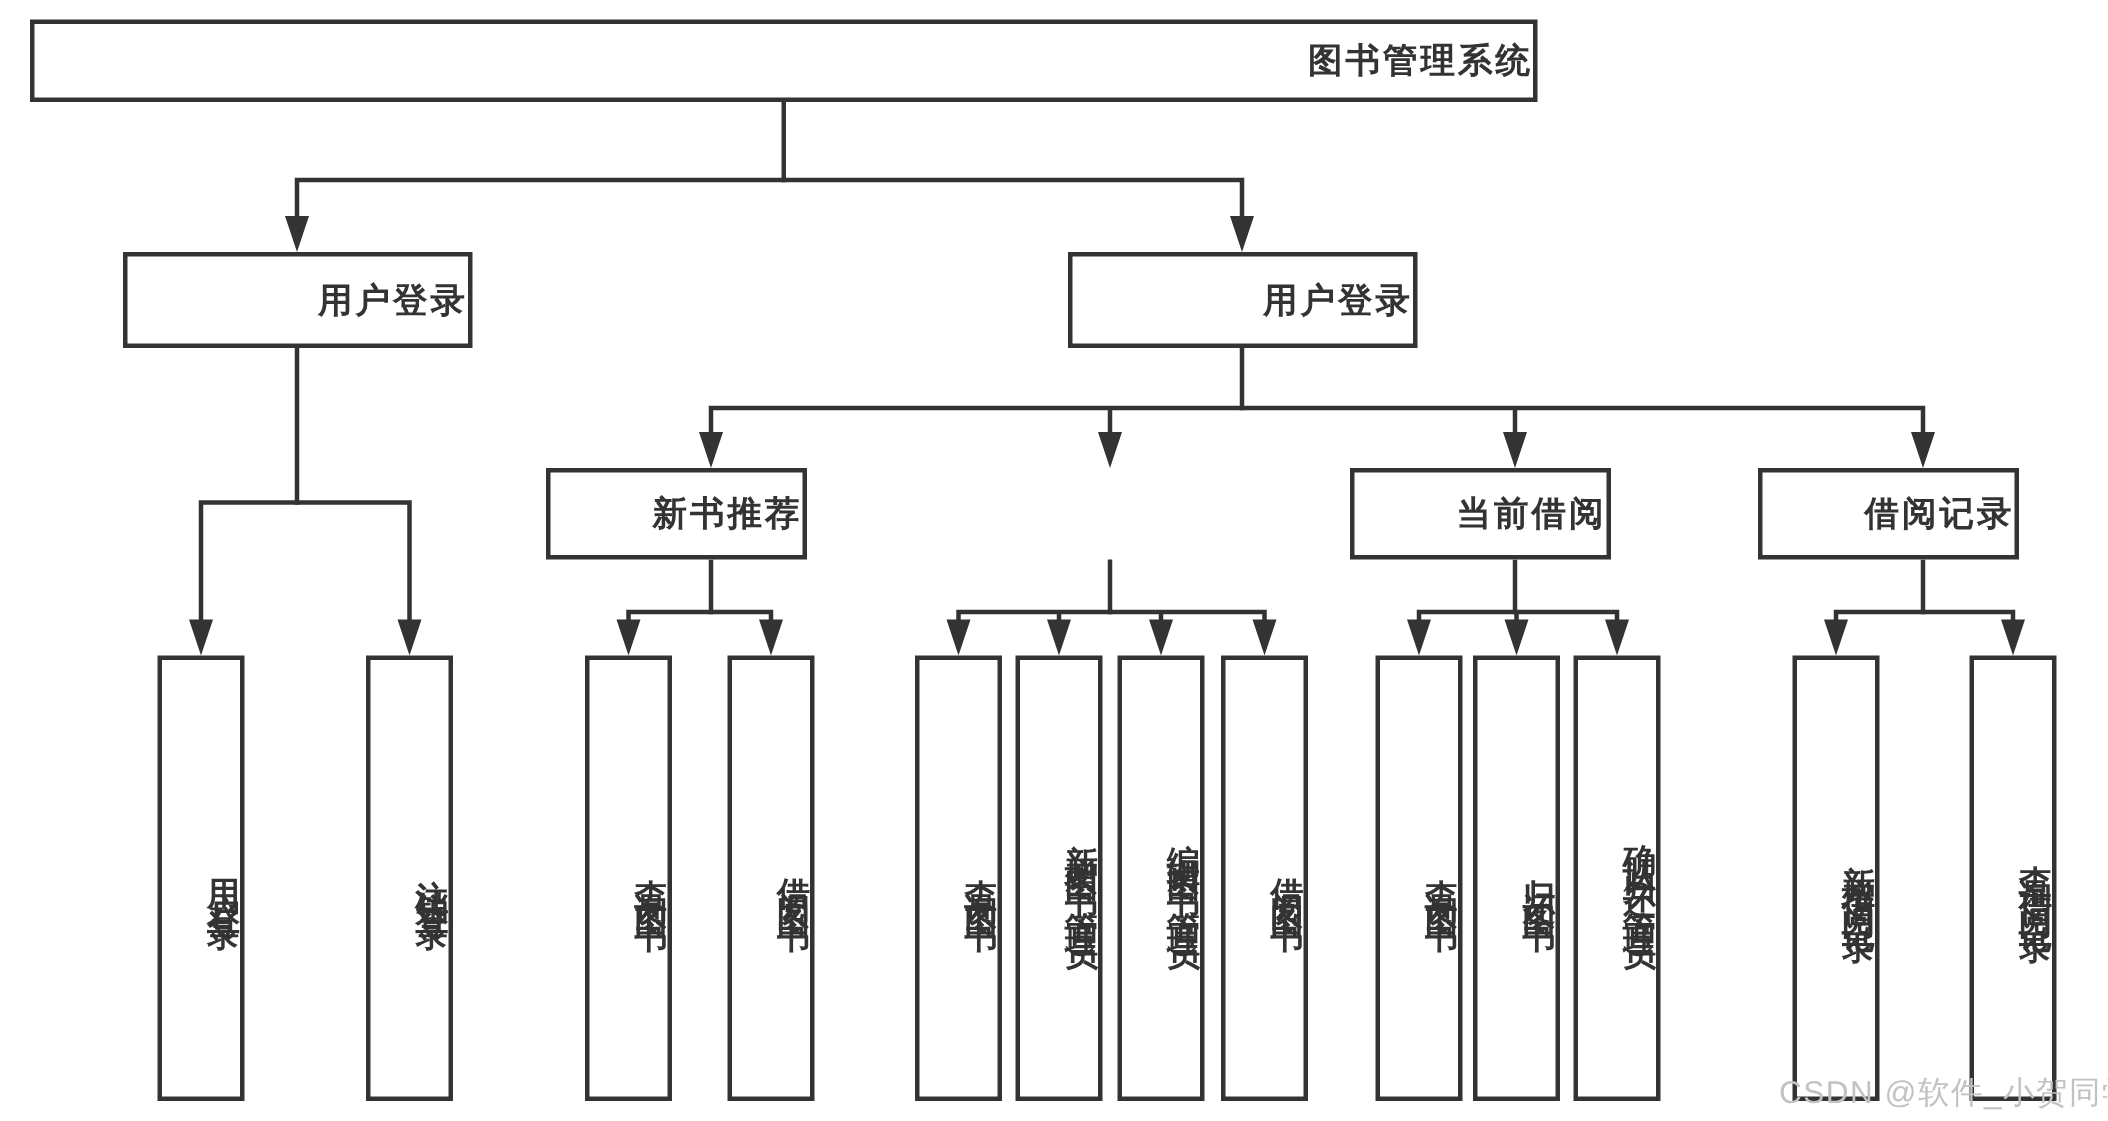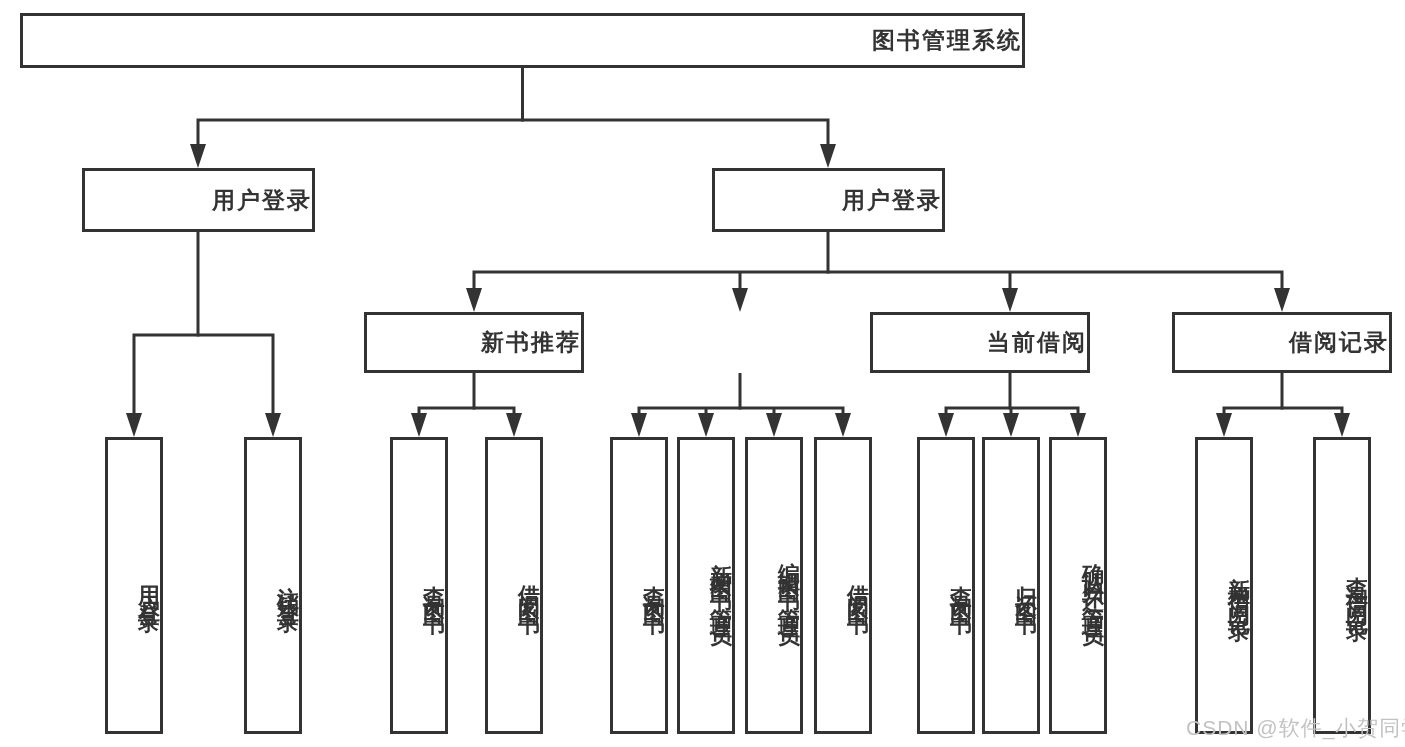--- a/index.html
+++ b/index.html
@@ -61,24 +61,24 @@
     color: #c2c2c2;
     letter-spacing: 1px;
     white-space: nowrap;
     z-index: 5;
   }
   
   .root-box        { left: 20px;   top: 13px;  width: 1005px; height: 55px; }
   .lvl2            { top: 168px; height: 64px; width: 233px; }
   .user-login-box  { left: 82px; }
   .book-mgmt-box   { left: 712px; }
-  .lvl3            { top: 312px; height: 61px; width: 220px; }
+  .lvl3            { top: 312px; height: 61px; width: 174px; }
   .new-book-rec    { left: 364px; }
   .book-borrow     { left: 630px; }
-  .current-borrow  { left: 870px; }
+  .current-borrow  { left: 900px; }
   .borrow-records  { left: 1172px; }
   .leaf-1  { left: 105px; }
   .leaf-2  { left: 244px; }
   .leaf-3  { left: 390px; }
   .leaf-4  { left: 485px; }
   .leaf-5  { left: 610px; }
   .leaf-6  { left: 677px; }
   .leaf-7  { left: 745px; }
   .leaf-8  { left: 814px; }
   .leaf-9  { left: 917px; }

